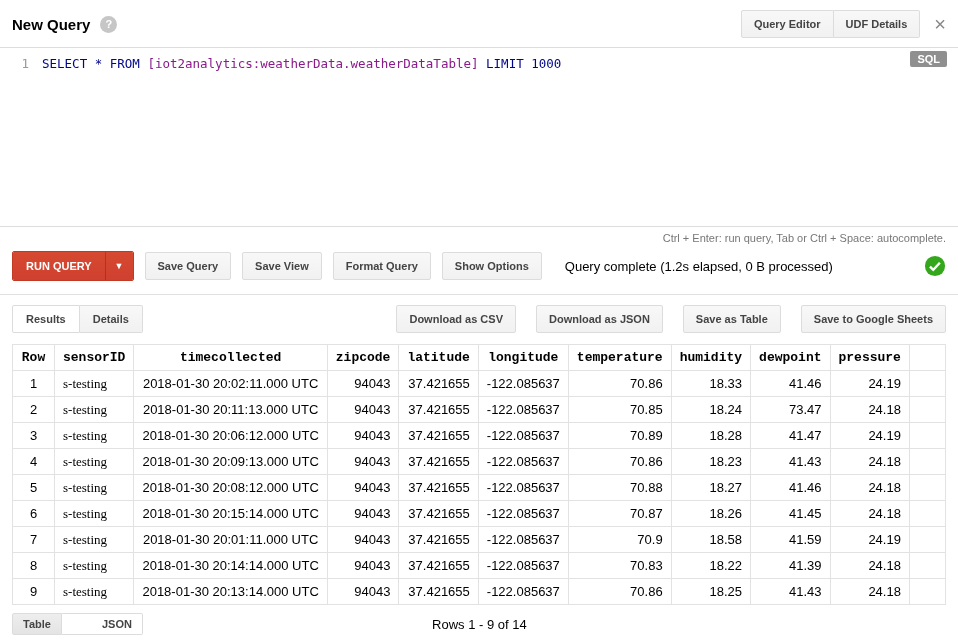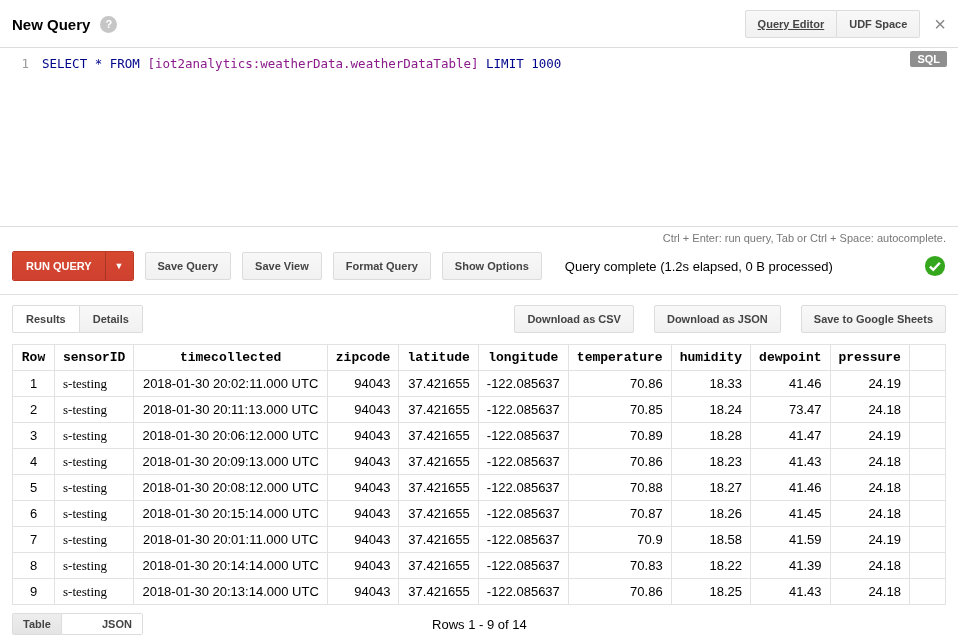--- a/index.html
+++ b/index.html
@@ -17,21 +17,21 @@
   .page-title{font-size:15px;font-weight:bold;}
   .help-badge{margin-left:10px;width:17px;height:17px;border-radius:50%;background:#c6c6c6;color:#fff;
     font-size:11px;font-weight:bold;display:flex;align-items:center;justify-content:center;cursor:pointer;}
   .header-right{margin-left:auto;display:flex;align-items:center;}
   .seg-group{display:flex;}
   .btn{
     background:linear-gradient(#f8f8f8,#f1f1f1);border:1px solid #dcdcdc;border-radius:2px;
     color:#444;font-size:11px;font-weight:bold;padding:7px 12px;cursor:pointer;white-space:nowrap;
     font-family:"Liberation Sans",sans-serif;
   }
-  .seg-group .btn:first-child{border-radius:2px 0 0 2px;text-decoration:underline;}
+  .seg-group .btn:first-child{border-radius:2px 0 0 2px;}
   .seg-group .btn:last-child{border-radius:0 2px 2px 0;border-left:none;}
   .close-x{margin-left:14px;color:#878787;font-size:20px;line-height:1;cursor:pointer;}
   
   .editor{position:relative;border-top:1px solid #ddd;border-bottom:1px solid #ddd;height:180px;
     display:flex;font-family:"DejaVu Sans Mono",monospace;font-size:12.5px;background:#fff;cursor:text;}
   .gutter{width:42px;padding:8px 13px 0 0;text-align:right;color:#9a9a9a;}
   .codeline{padding-top:8px;white-space:pre;}
   .kw{color:var(--sql_keyword);}
   .tblref{color:var(--sql_tableref);}
   .num{color:var(--sql_number);}
@@ -76,21 +76,21 @@
 </style>
 </head>
 <body>
 
 <div class="header">
   <span class="page-title">New Query</span>
   <span class="help-badge">?</span>
   <div class="header-right">
     <div class="seg-group">
       <button class="btn">Query Editor</button>
-      <button class="btn">UDF Space</button>
+      <button class="btn">UDF Details</button>
     </div>
     <span class="close-x">×</span>
   </div>
 </div>
 
 <div class="editor">
   <div class="gutter">
     <span>1</span>
   </div>
   <div class="codeline"><span class="kw">SELECT</span> <span class="kw">*</span> <span class="kw">FROM</span> <span class="tblref">[iot2analytics:weatherData.weatherDataTable]</span> <span class="kw">LIMIT</span> <span class="num">1000</span></div>
@@ -118,20 +118,21 @@
 </div>
 
 <div class="section-divider"></div>
 
 <div class="results-header">
   <button class="tab active">Results</button>
   <button class="tab inactive">Details</button>
   <div class="result-actions">
     <button class="btn">Download as CSV</button>
     <button class="btn">Download as JSON</button>
+    <button class="btn">Save as Table</button>
     <button class="btn">Save to Google Sheets</button>
   </div>
 </div>
 
 <div class="table-wrap">
   <table>
     <thead>
         <tr>
           <th style="width: 42px;">Row</th>
           <th style="width: 72px;">sensorID</th>

